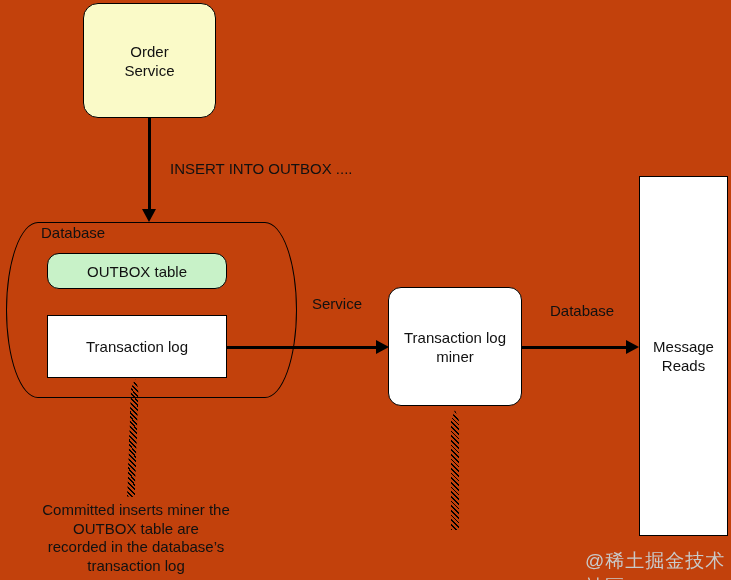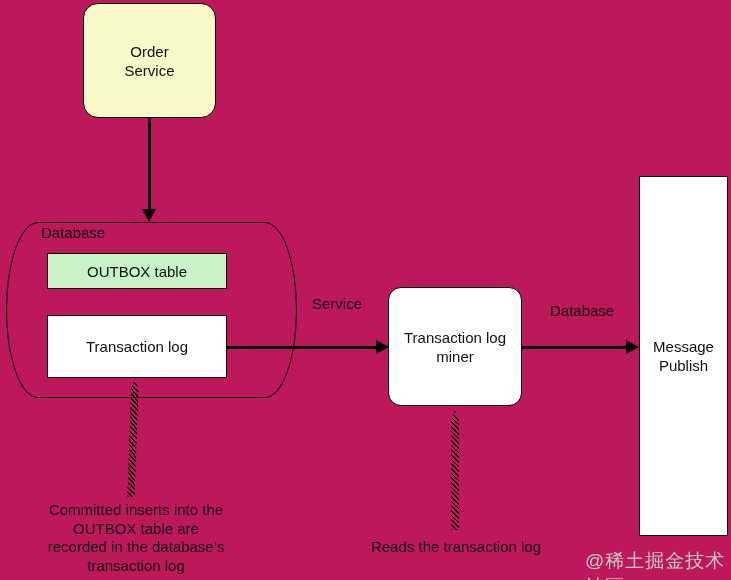--- a/index.html
+++ b/index.html
@@ -1,20 +1,20 @@
 <!DOCTYPE html>
 <html><head>
 <meta charset="utf-8">
 <style>
   html, body { margin: 0; padding: 0; background: #ffffff; }
   .canvas {
     position: relative;
     width: 731px;
     height: 580px;
-    background: #be185d;
+    background: #c2410c;
     font-family: "Liberation Sans", sans-serif;
     color: #111111;
     overflow: hidden;
   }
   .node {
     position: absolute;
     box-sizing: border-box;
     border: 1.5px solid #000;
     background: #fff;
     display: flex;
@@ -94,46 +94,46 @@
 </head>
 <body>
 
 <div class="canvas">
 
   <div class="node order-service" style="background: rgb(250, 250, 200);">Order
 Service</div>
 
   <div class="line insert-line"></div>
   <div class="arrowhead down insert-head"></div>
+  <div class="label insert-label">INSERT INTO OUTBOX ....</div>
 
   <div class="node db-container"></div>
   <div class="label db-label">Database</div>
 
-  <div class="node outbox-table" style="background: rgb(200, 242, 200);">OUTBOX table</div>
+  <div class="node outbox-table" style="background: rgb(200, 242, 200); border-radius: 12px;">OUTBOX table</div>
 
   <div class="node transaction-log">Transaction log</div>
 
   <div class="line changes-line"></div>
   <div class="arrowhead right changes-head"></div>
   <div class="label changes-label">Service</div>
 
   <div class="node miner">Transaction log
 miner</div>
 
   <div class="line publish-line"></div>
   <div class="arrowhead right publish-head"></div>
   <div class="label publish-label">Database</div>
 
   <div class="node broker">Message
-Publish</div>
+Reads</div>
 
   <div class="hatch hatch-db"></div>
-  <div class="annotation ann-committed">Committed inserts into the
+  <div class="annotation ann-committed">Committed inserts miner the
 OUTBOX table are
 recorded in the database’s
 transaction log</div>
 
   <div class="hatch hatch-miner"></div>
-  <div class="annotation ann-reads">Reads the transaction log</div>
 
   <div class="watermark" style="color: rgb(201, 201, 201);">@稀土掘金技术社区</div>
 
 </div>
 
 </body></html>

